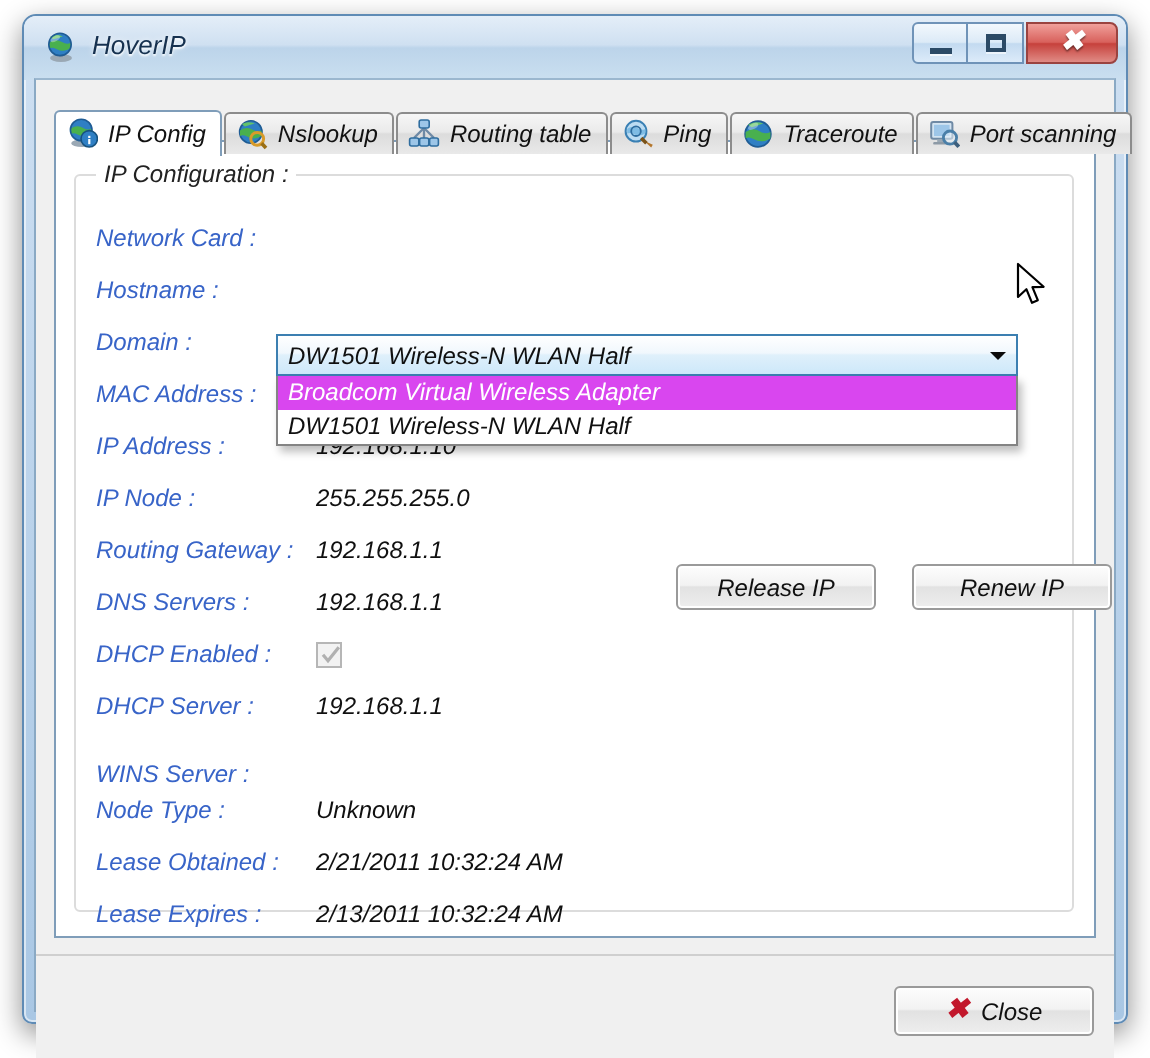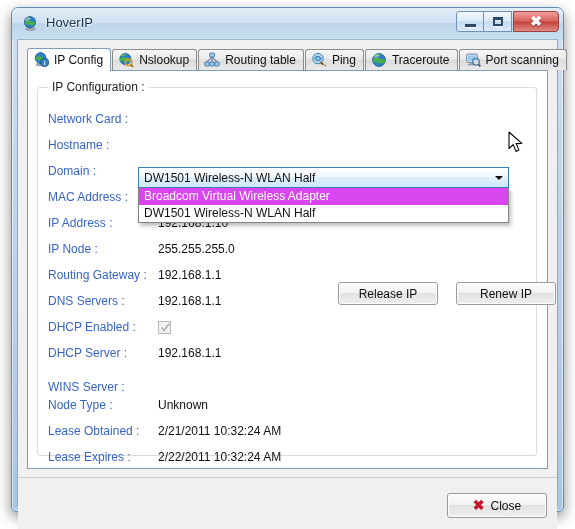--- a/index.html
+++ b/index.html
@@ -25,20 +25,21 @@
     left: 11px;
     top: 7px;
     width: 553px;
     height: 505px;
     border-radius: 7px 7px 5px 5px;
     background: linear-gradient(to bottom, #cfe0f2 0%, #bed5ec 40%, #a9c7e4 100%);
     border: 1px solid #5f8bb5;
     box-shadow: 0 5px 14px rgba(0,0,0,0.45), 0 0 0 1px rgba(255,255,255,0.55) inset;
     box-sizing: border-box;
     padding: 1px;
+    font-style: italic;
   }
 
   .titlebar {
     position: absolute;
     left: 0; top: 0;
     width: 100%;
     height: 32px;
     border-radius: 6px 6px 0 0;
     background: linear-gradient(to bottom, #e4eef8 0%, #cfe0f1 45%, #bcd4ea 50%, #cadff0 100%);
     box-sizing: border-box;
@@ -122,21 +123,21 @@
     background: #f0f0f0;
     border: 1px solid #8aa9c4;
     border-top: 1px solid #9bb7cf;
     box-sizing: border-box;
   }
 
   
   .tabstrip {
     position: absolute;
     left: 9px;
-    top: 8px;
+    top: 15px;
     width: 521px;
     height: 22px;
     display: flex;
     align-items: flex-end;
     z-index: 4;
   }
   .tab {
     height: 21px;
     box-sizing: border-box;
     border: 1px solid #8c8c8c;
@@ -529,21 +530,21 @@
             <div class="row" style="top:298px;">
               <span class="lbl">Node Type :</span>
               <span class="val">Unknown</span>
             </div>
             <div class="row" style="top:324px;">
               <span class="lbl">Lease Obtained :</span>
               <span class="val">2/21/2011 10:32:24 AM</span>
             </div>
             <div class="row" style="top:350px;">
               <span class="lbl">Lease Expires :</span>
-              <span class="val">2/22/2011 10:32:24 AM</span>
+              <span class="val">2/13/2011 10:32:24 AM</span>
             </div>
 
             <div class="btn btn-release">
               <span>Release IP</span>
             </div>
             <div class="btn btn-renew">
               <span>Renew IP</span>
             </div>
 
           </div>

